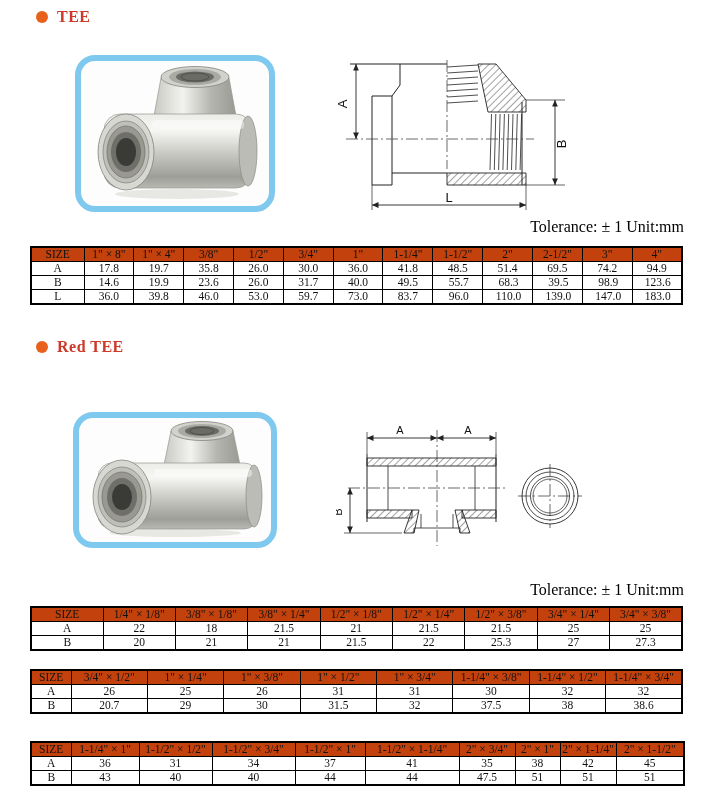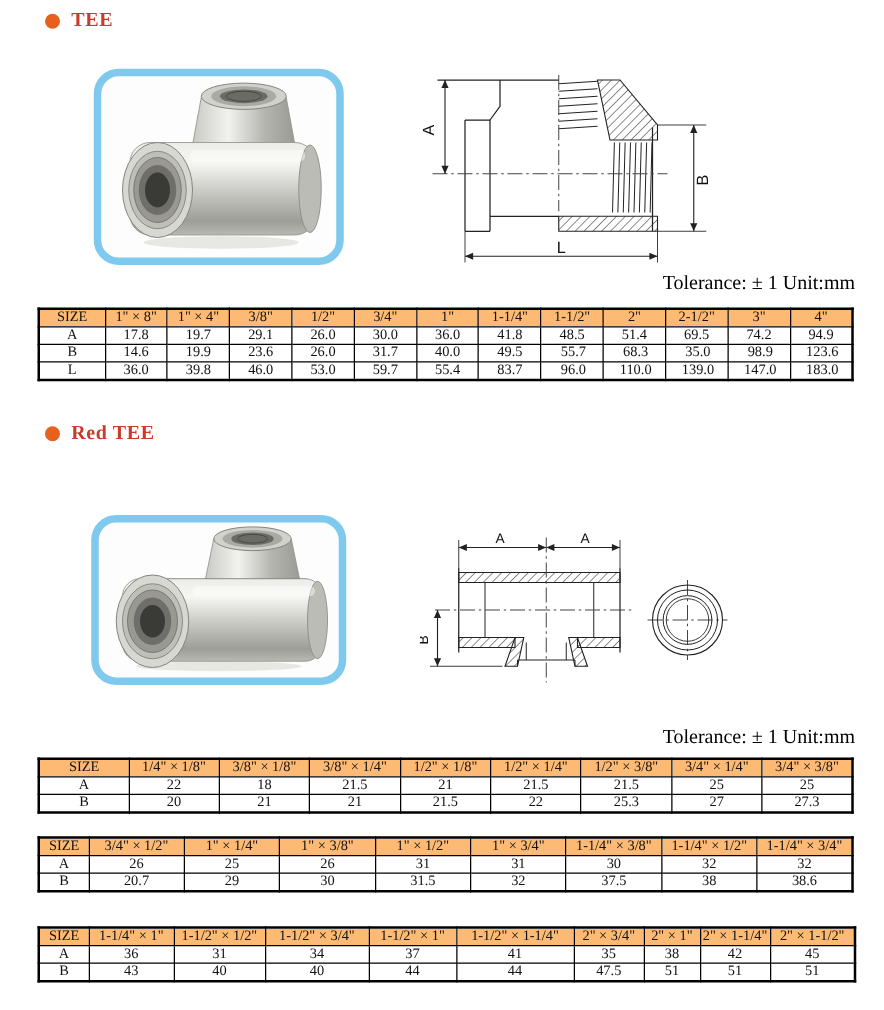--- a/index.html
+++ b/index.html
@@ -28,21 +28,21 @@
   .tolerance{position:absolute;right:23px;font-size:16px;color:#000;}
   #tol1{top:218px}
   #tol2{top:581px}
 
   
   table{position:absolute;left:30px;width:653px;border-collapse:collapse;table-layout:fixed;
         font-size:11.5px;color:#111;border:2px solid #000;}
   #t0{top:246px}#t1{top:606px}#t2{top:669px}#t3{top:741px}
   th,td{border:1px solid #000;text-align:center;font-weight:normal;
         padding:0 1px;height:13px;line-height:13px;overflow:hidden;white-space:nowrap;}
-  thead th{background:#fdba74;}
+  thead th{background:#c2410c;}
   tbody th{background:#fff;}
   td.al{text-align:center;padding-left:3px;}
   #t0 col:first-child{width:53px}
   #t1 col:first-child{width:72px}
   #t2 col:first-child{width:40px}
   #t3 col:nth-child(1){width:40px}#t3 col:nth-child(2){width:68px}
   #t3 col:nth-child(3){width:73px}#t3 col:nth-child(4){width:83px}
   #t3 col:nth-child(5){width:70px}#t3 col:nth-child(6){width:94px}
   #t3 col:nth-child(7){width:56px}#t3 col:nth-child(8){width:45px}
   #t3 col:nth-child(9){width:56px}#t3 col:nth-child(10){width:68px}
@@ -161,21 +161,21 @@
           <th>2-1/2"</th>
           <th>3"</th>
           <th>4"</th>
         </tr>
       </thead>
       <tbody>
         <tr>
           <th>A</th>
           <td>17.8</td>
           <td>19.7</td>
-          <td>29.1</td>
+          <td>35.8</td>
           <td>26.0</td>
           <td>30.0</td>
           <td>36.0</td>
           <td>41.8</td>
           <td>48.5</td>
           <td>51.4</td>
           <td>69.5</td>
           <td>74.2</td>
           <td>94.9</td>
         </tr>
@@ -183,32 +183,32 @@
           <th>B</th>
           <td>14.6</td>
           <td>19.9</td>
           <td>23.6</td>
           <td>26.0</td>
           <td>31.7</td>
           <td>40.0</td>
           <td>49.5</td>
           <td class="al">55.7</td>
           <td class="al">68.3</td>
-          <td class="al">35.0</td>
+          <td class="al">39.5</td>
           <td class="al">98.9</td>
           <td class="al">123.6</td>
         </tr>
         <tr>
           <th>L</th>
           <td>36.0</td>
           <td>39.8</td>
           <td>46.0</td>
           <td>53.0</td>
           <td>59.7</td>
-          <td>55.4</td>
+          <td>73.0</td>
           <td>83.7</td>
           <td class="al">96.0</td>
           <td class="al">110.0</td>
           <td class="al">139.0</td>
           <td class="al">147.0</td>
           <td class="al">183.0</td>
         </tr>
       </tbody>
     </table>
 

